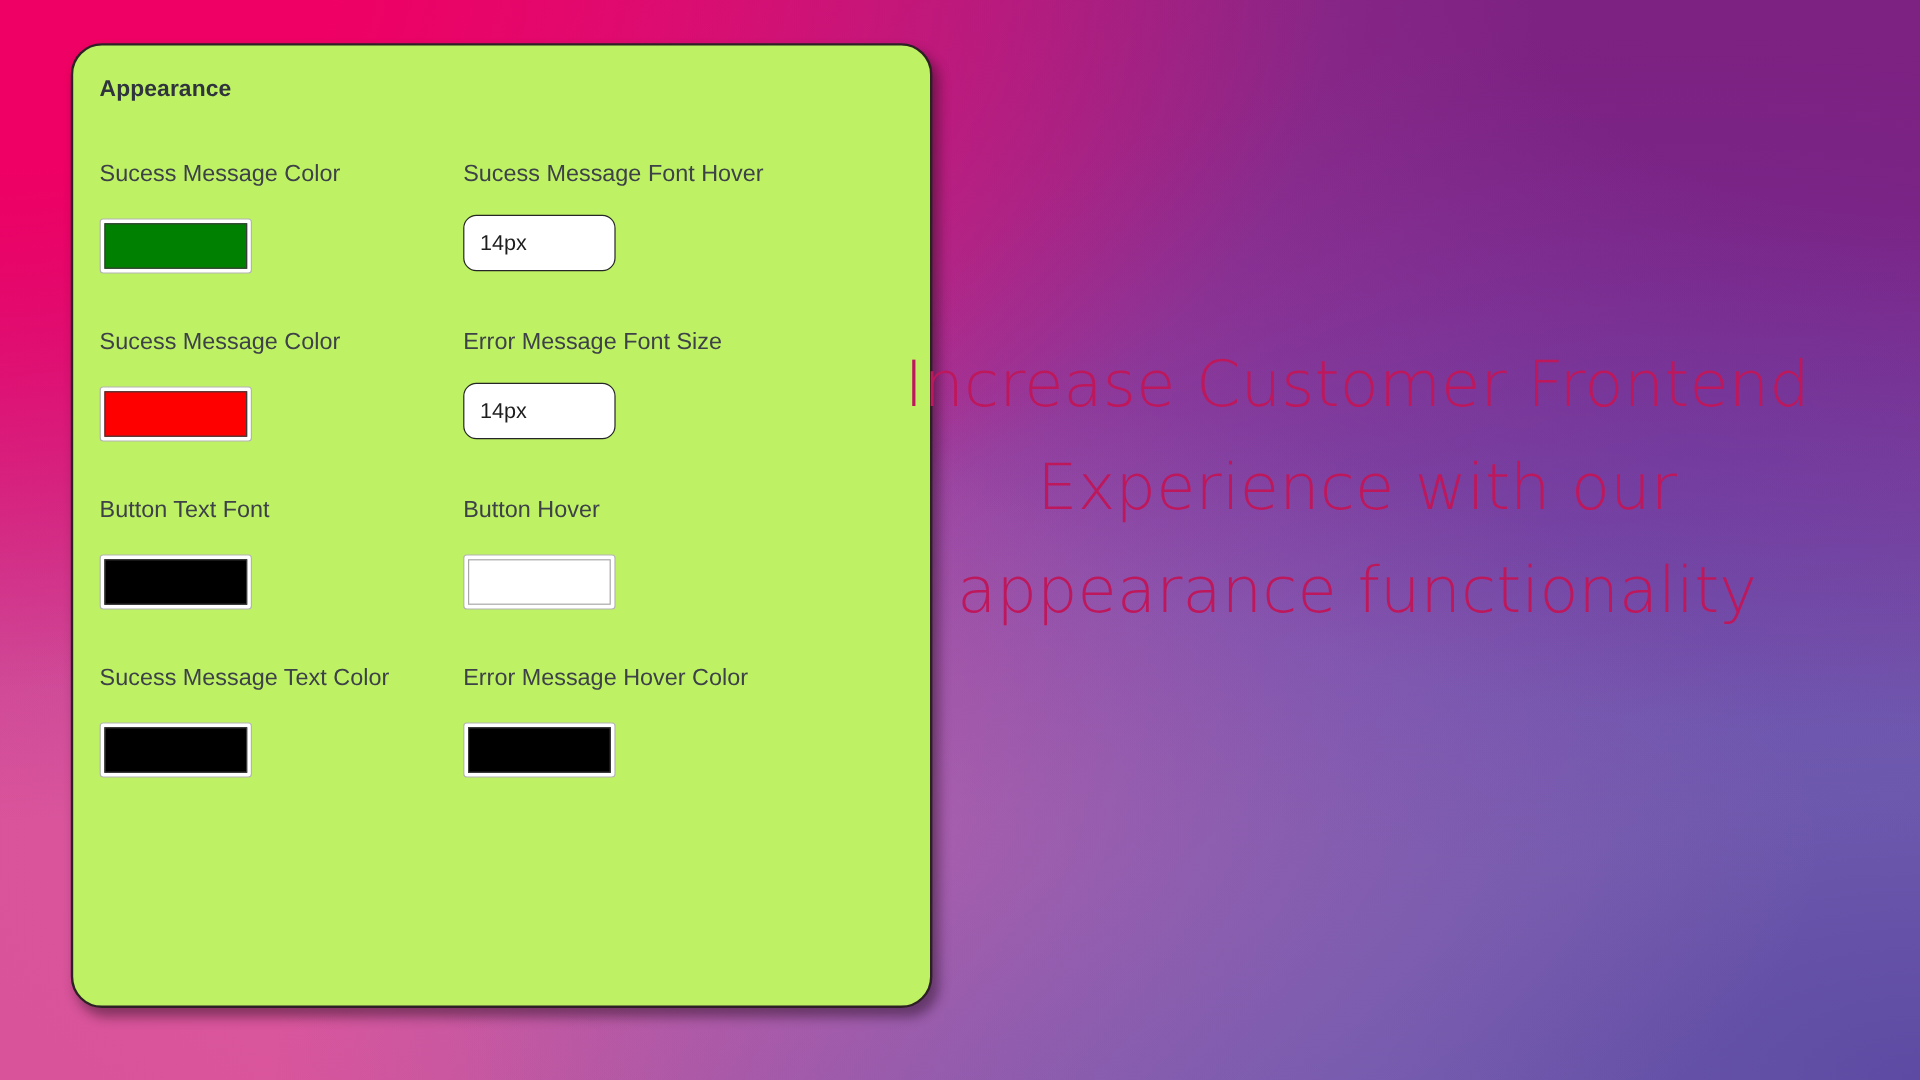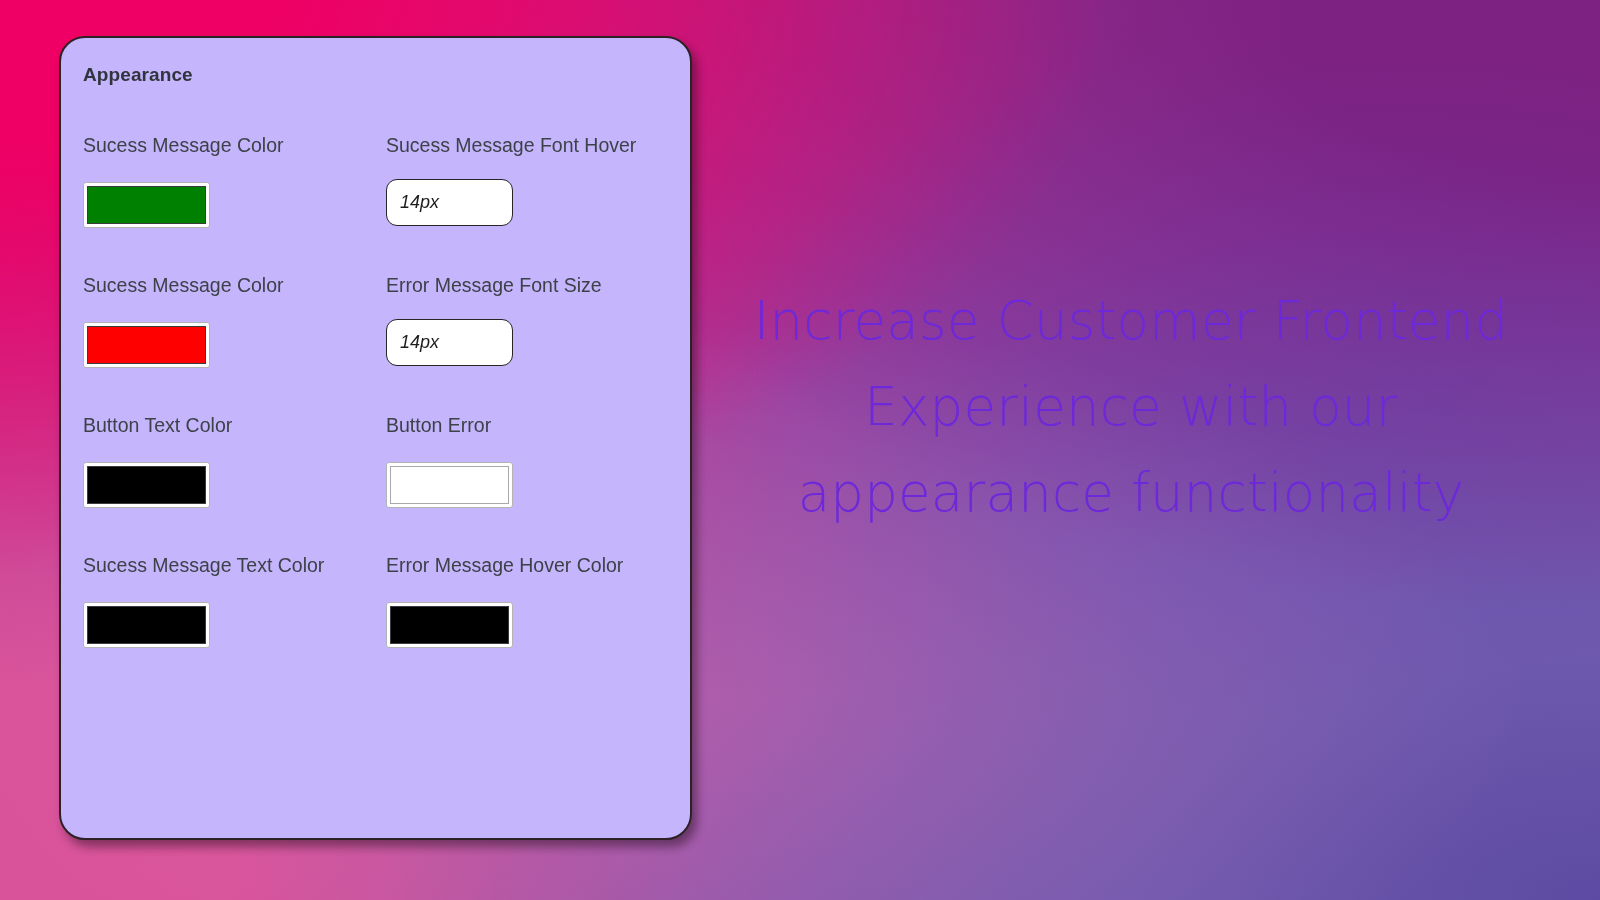--- a/index.html
+++ b/index.html
@@ -38,23 +38,23 @@
     background:
       radial-gradient(70% 60% at 46% 78%, rgba(220,110,180,.35) 0%, rgba(220,110,180,0) 70%),
       radial-gradient(60% 55% at 88% 42%, rgba(98,60,170,.30) 0%, rgba(98,60,170,0) 72%);
   }
 
   
   .card {
     position: absolute;
     left: 59px;
     top: 36px;
-    width: 633px;
+    width: 718px;
     height: 804px;
-    background: #c4b5fd;
+    background: #bef264;
     border: 2px solid #2d2125;
     border-radius: 26px;
     box-sizing: border-box;
     box-shadow: 5px 7px 10px rgba(30,10,25,.45);
     overflow: hidden;
   }
 
   .card-title {
     position: absolute;
     left: 22px;
@@ -124,31 +124,30 @@
     height: 47px;
     box-sizing: border-box;
     background: #ffffff;
     border: 1.6px solid #262626;
     border-radius: 11px;
     padding: 0 13px;
     font-family: "Liberation Sans", sans-serif;
     font-size: 18px;
     color: #1d1d1d;
     outline: none;
-    font-style: italic;
   }
 
   
   .headline {
     position: absolute;
     left: 700px;
     top: 278px;
     width: 862px;
     text-align: center;
-    color: #6d28d9;
+    color: #be185d;
     font-family: "DejaVu Sans", sans-serif;
     font-weight: 300;
     font-size: 53px;
     line-height: 86px;
     letter-spacing: .2px;
   }
 </style>
 </head>
 <body>
 
@@ -180,27 +179,27 @@
               <div class="chip" style="background: rgb(255, 0, 0);"></div>
             </div>
           </div>
           <div class="field col-right">
             <label class="field-label">Error Message Font Size</label>
             <input type="text" class="text-input" placeholder="14px" value="14px" style="">
           </div>
         </div>
         <div class="row">
           <div class="field col-left">
-            <label class="field-label">Button Text Color</label>
+            <label class="field-label">Button Text Font</label>
             <div class="color-swatch">
               <div class="chip" style="background: rgb(0, 0, 0);"></div>
             </div>
           </div>
           <div class="field col-right">
-            <label class="field-label">Button Error</label>
+            <label class="field-label">Button Hover</label>
             <div class="color-swatch">
               <div class="chip light-edge" style="background: rgb(255, 255, 255);"></div>
             </div>
           </div>
         </div>
         <div class="row">
           <div class="field col-left">
             <label class="field-label">Sucess Message Text Color</label>
             <div class="color-swatch">
               <div class="chip" style="background: rgb(0, 0, 0);"></div>

